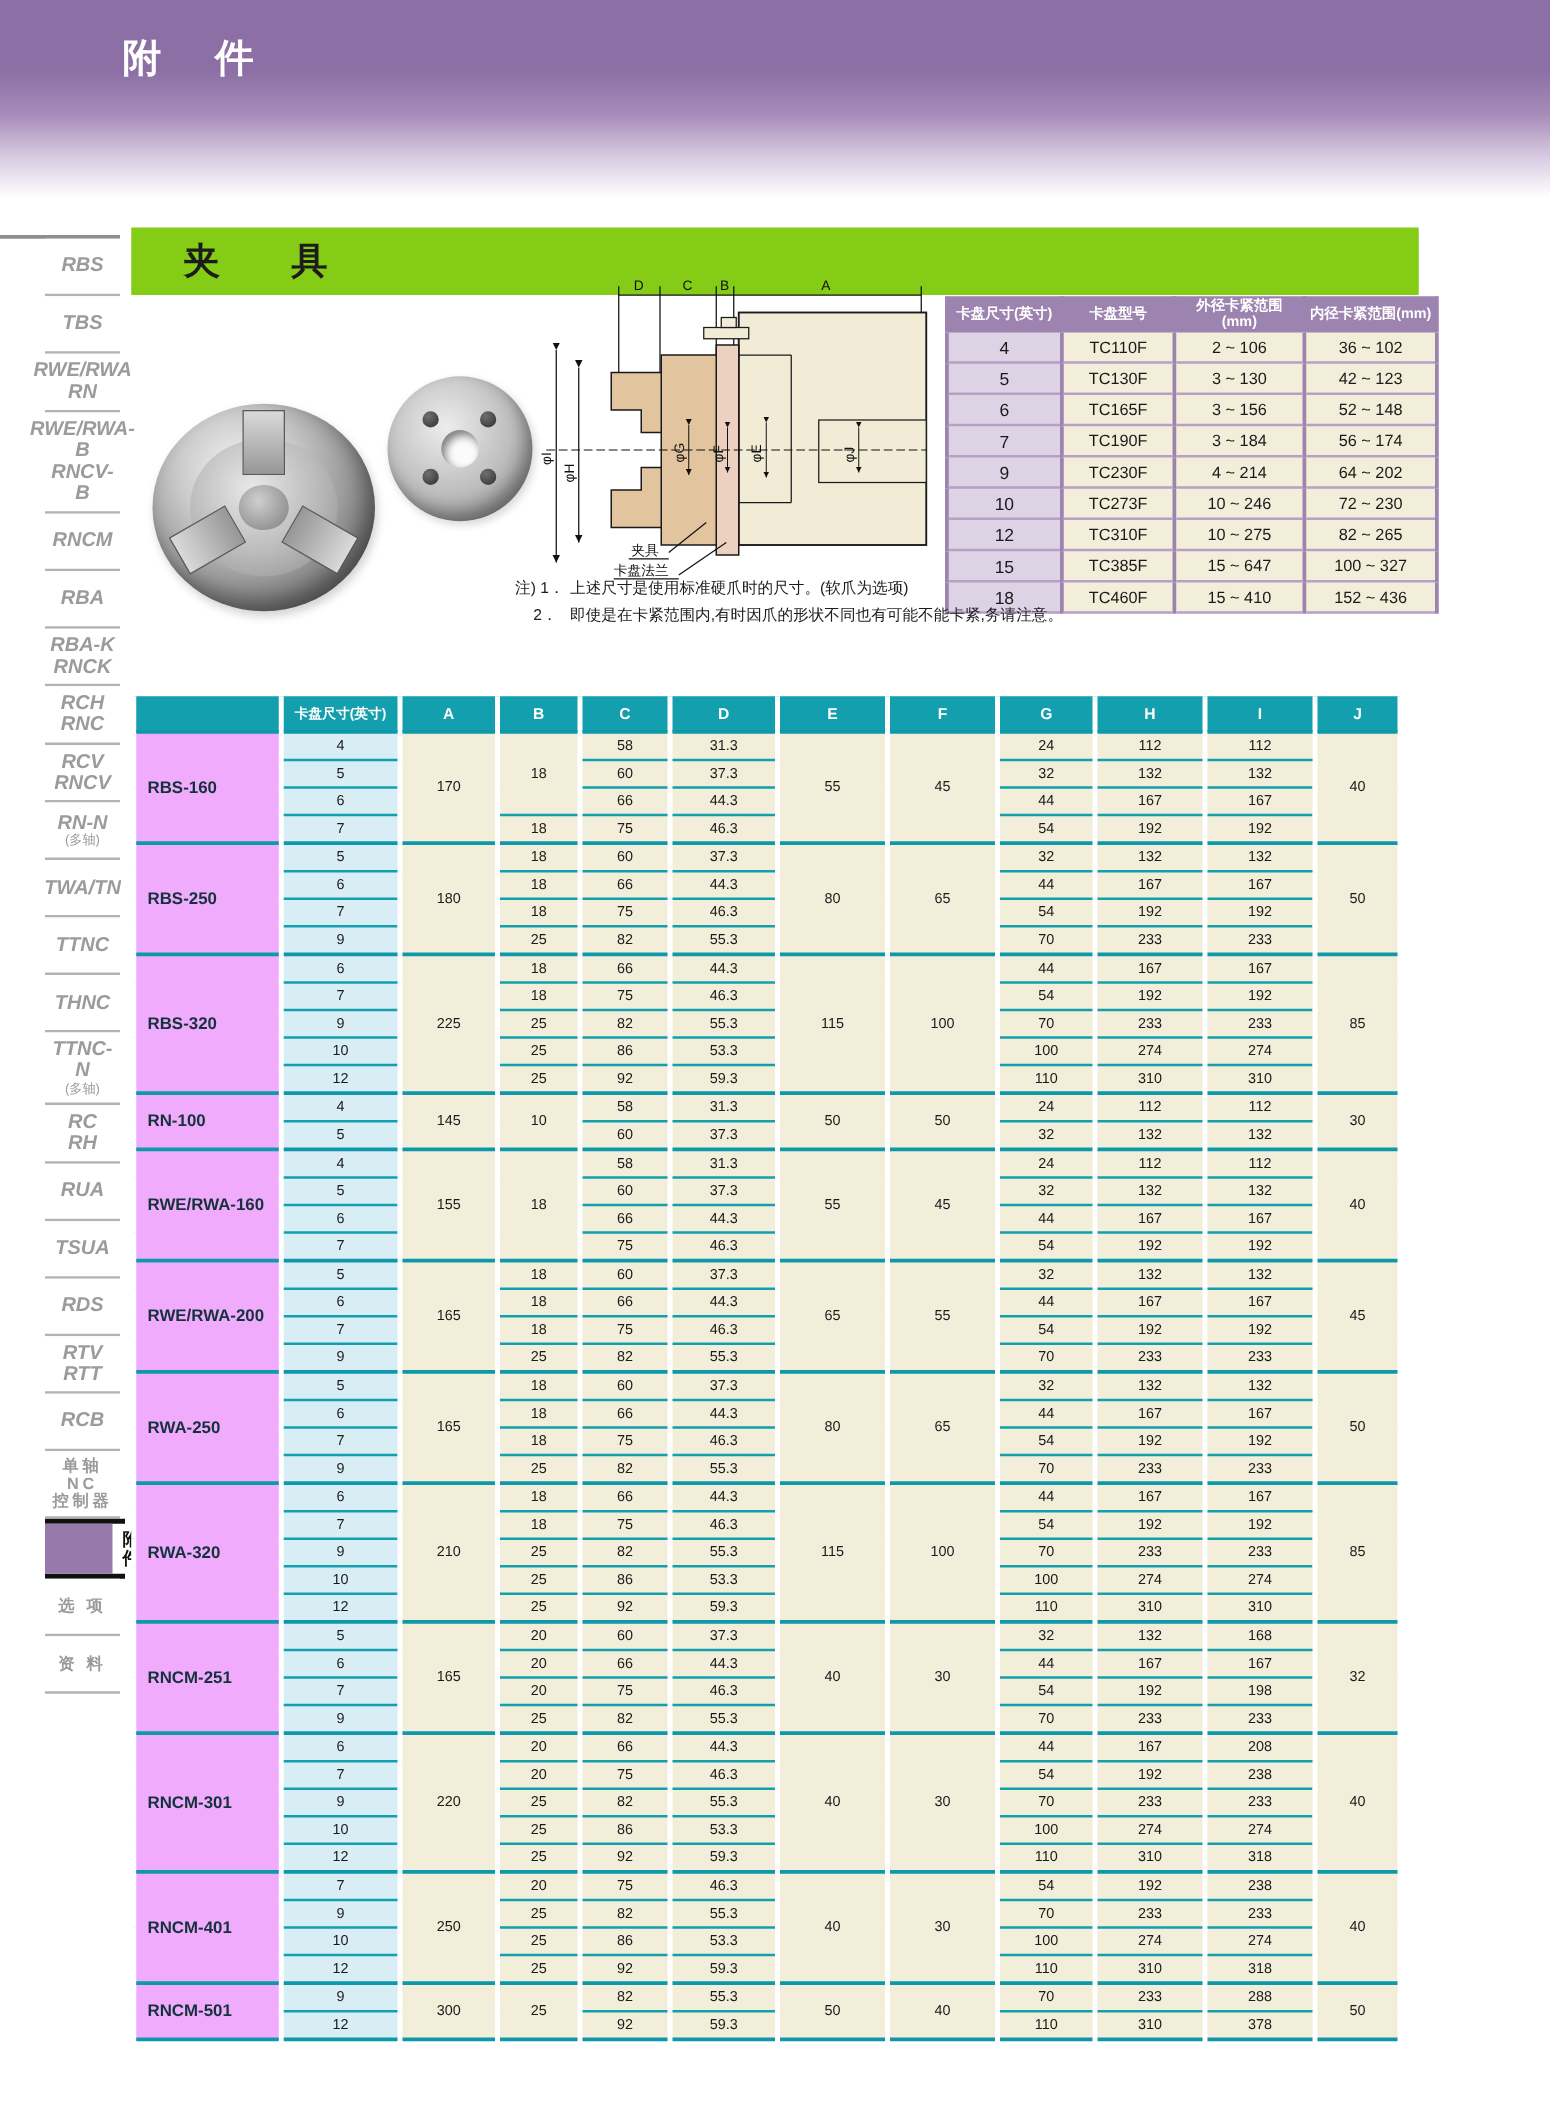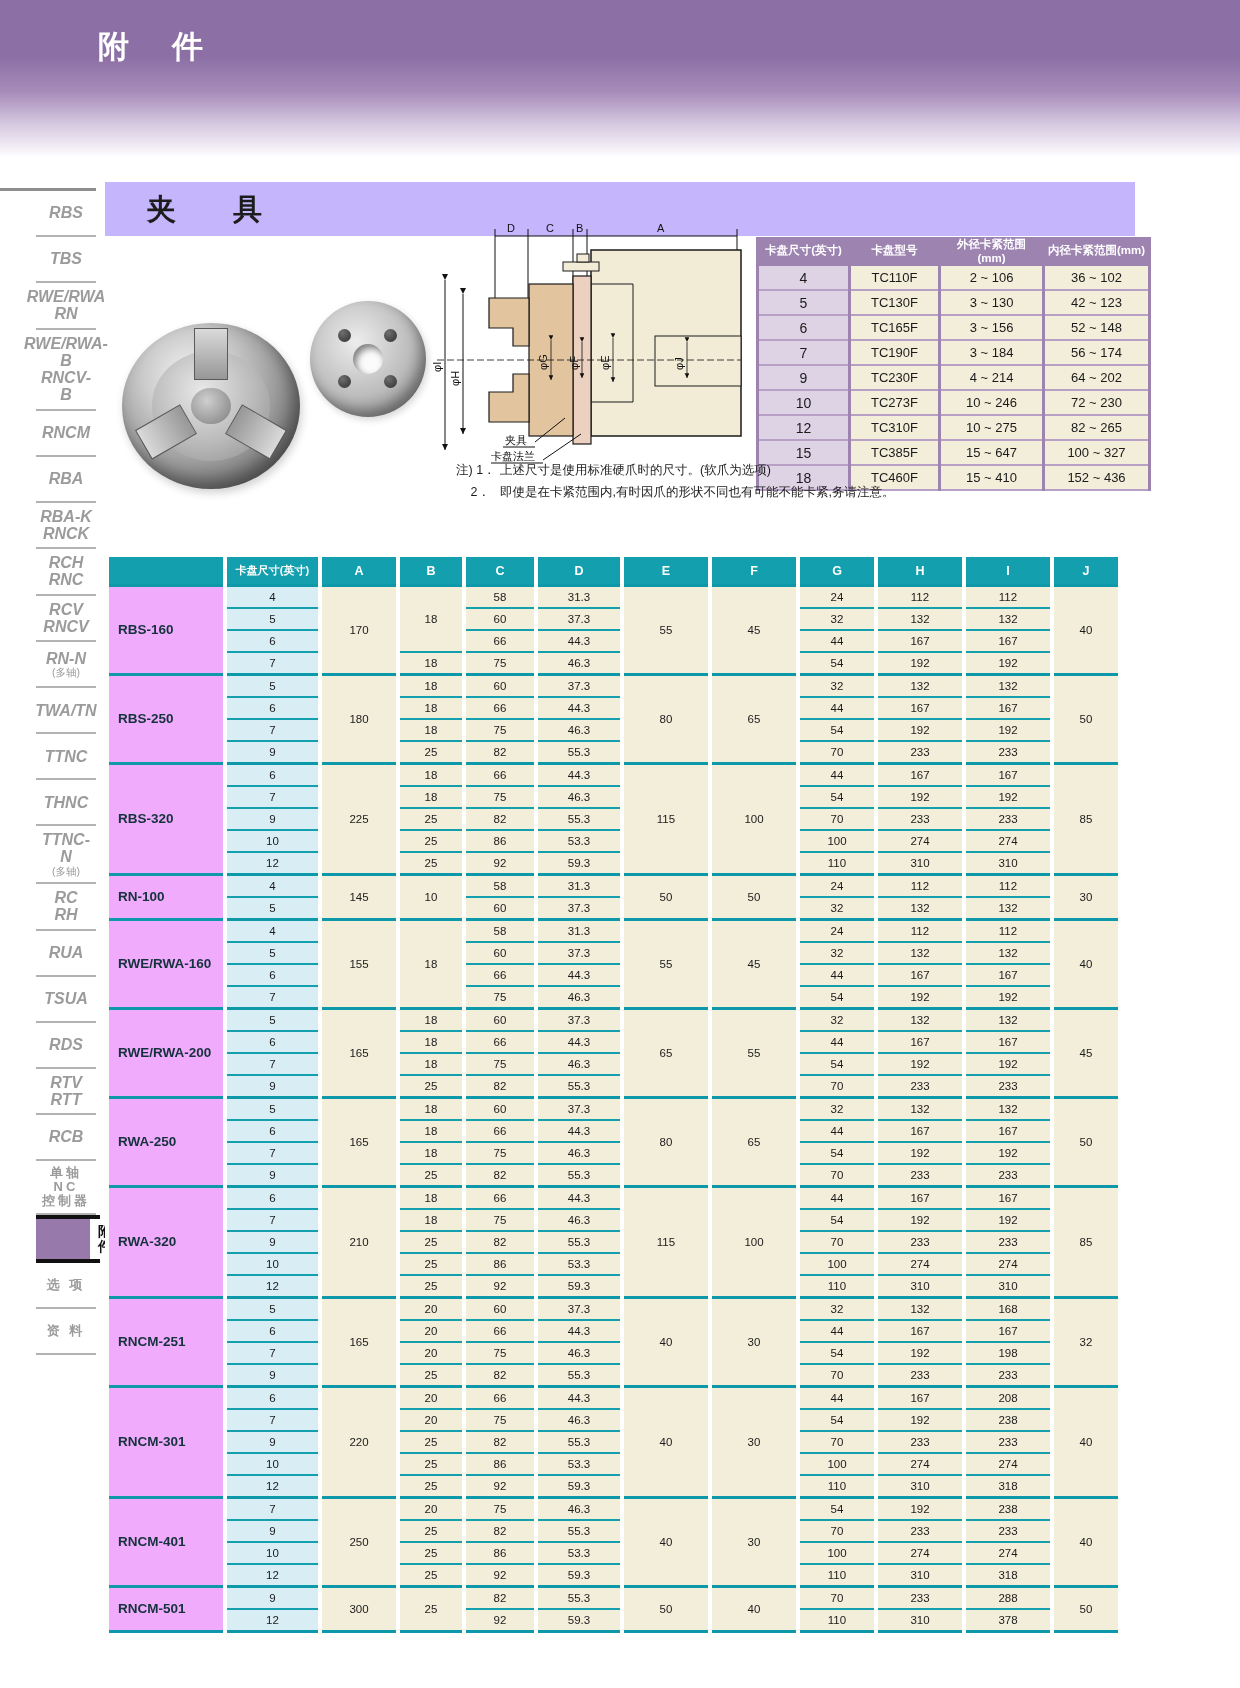--- a/index.html
+++ b/index.html
@@ -17,21 +17,21 @@
            display:flex;flex-direction:column;justify-content:center;align-items:center;text-align:center;
            color:#9b9b9b;font-weight:bold;font-style:italic;font-size:16px;line-height:1.08;
            border-bottom:2px solid #b3b3b3;background:#fff;margin-left:36px;}
   .sb-item .sub{font-size:10.5px;font-style:normal;font-weight:normal;letter-spacing:0;}
   .sb-item.cjk{font-style:normal;font-size:13px;letter-spacing:3px;font-weight:bold;}
   .sb-item.active{color:#111;border-top:4px solid #111;border-bottom:4px solid #111;
                   align-items:flex-start;padding-left:62px;font-size:14px;letter-spacing:2px;}
   .sb-item.active::before{content:"";position:absolute;left:0;top:0;bottom:0;width:54px;background:#9779ab;}
 
   
-  .section-band{position:absolute;left:105px;top:182px;width:1030px;height:54px;background:#c4b5fd;}
+  .section-band{position:absolute;left:105px;top:182px;width:1030px;height:54px;background:#84cc16;}
   .section-band span{display:block;line-height:54px;padding-left:42px;font-size:29px;font-weight:bold;
                      letter-spacing:14px;color:#1c1c1c;}
   .subsection{position:absolute;left:105px;top:256px;display:flex;align-items:center;}
   .subsection .bar{width:10px;height:56px;background:#8c6fa4;margin-right:20px;}
   .subsection span{font-size:28px;font-weight:bold;letter-spacing:2px;}
 
   
   .photo-area{position:absolute;left:122px;top:295px;width:305px;height:195px;}
   .chuck3{position:absolute;left:0;top:28px;width:178px;height:166px;border-radius:50%;
           background:radial-gradient(circle at 38% 32%,#f2f2f2 0%,#cdcdcd 28%,#8f8f8f 62%,#5c5c5c 100%);
@@ -64,21 +64,21 @@
   .chuck-table{position:absolute;left:756px;top:237px;}
   .chuck-table table{border-collapse:collapse;table-layout:fixed;}
   .chuck-table th{background:#9d83b0;color:#fff;font-size:11.5px;font-weight:bold;height:26px;
                   border-left:3px solid #9d83b0;border-right:3px solid #9d83b0;border-bottom:2px solid #9d83b0;padding:0 2px;}
   .chuck-table td{height:23px;text-align:center;font-size:13px;background:#f3eeda;
                   border-left:3px solid #9d83b0;border-right:3px solid #9d83b0;
                   border-top:2px solid #b79fc6;border-bottom:2px solid #b79fc6;padding:0;}
   .chuck-table td.szcol{background:#ddd3e5;font-size:14px;}
 
   
-  .notes{position:absolute;left:456px;top:460px;width:580px;font-size:12.5px;line-height:1.75;color:#1c1c1c;}
+  .notes{position:absolute;left:412px;top:460px;width:580px;font-size:12.5px;line-height:1.75;color:#1c1c1c;}
   .notes .row{display:flex;}
   .notes .pfx{width:44px;flex:none;}
   .notes .pfx2{width:44px;flex:none;text-align:right;padding-right:10px;box-sizing:border-box;}
 
   
   .unit{position:absolute;left:105px;top:564px;width:1013px;text-align:right;font-size:12px;color:#a16207;}
 
   
   .spec-wrap{position:absolute;left:105px;top:557px;width:1013px;}
   table.spec{width:100%;border-collapse:collapse;table-layout:fixed;border-bottom:3px solid #0d99a9;}

